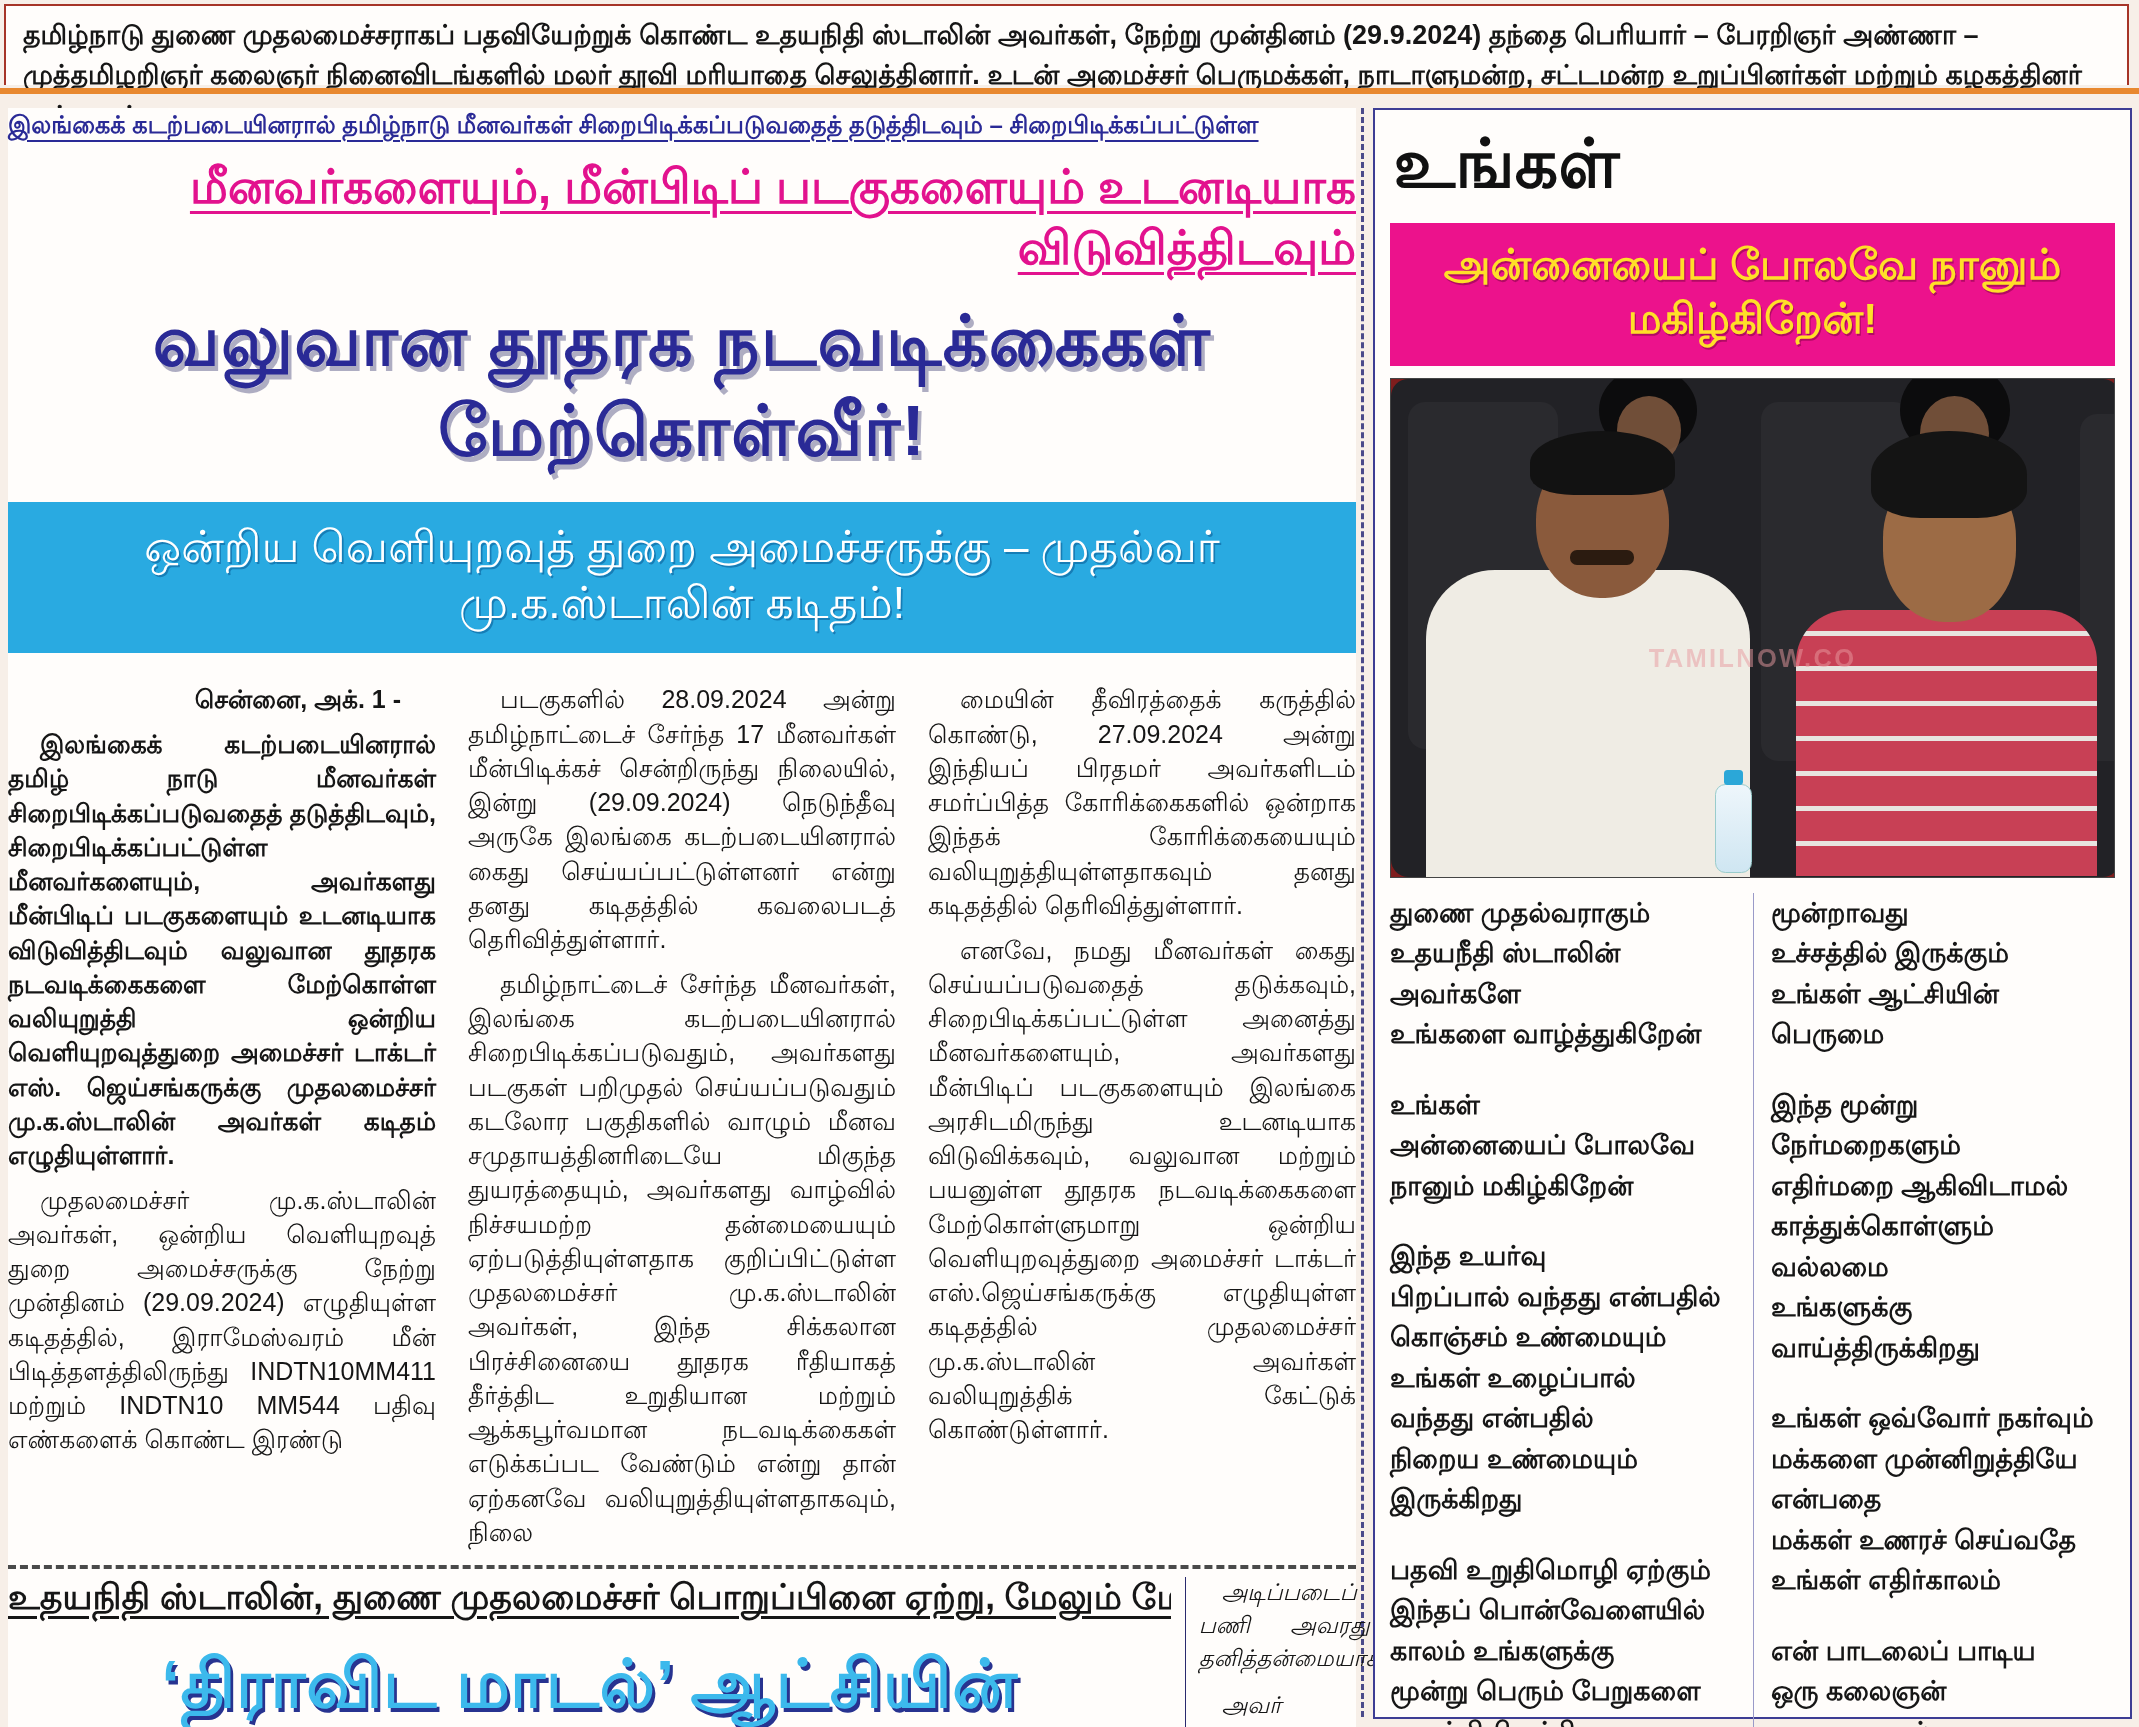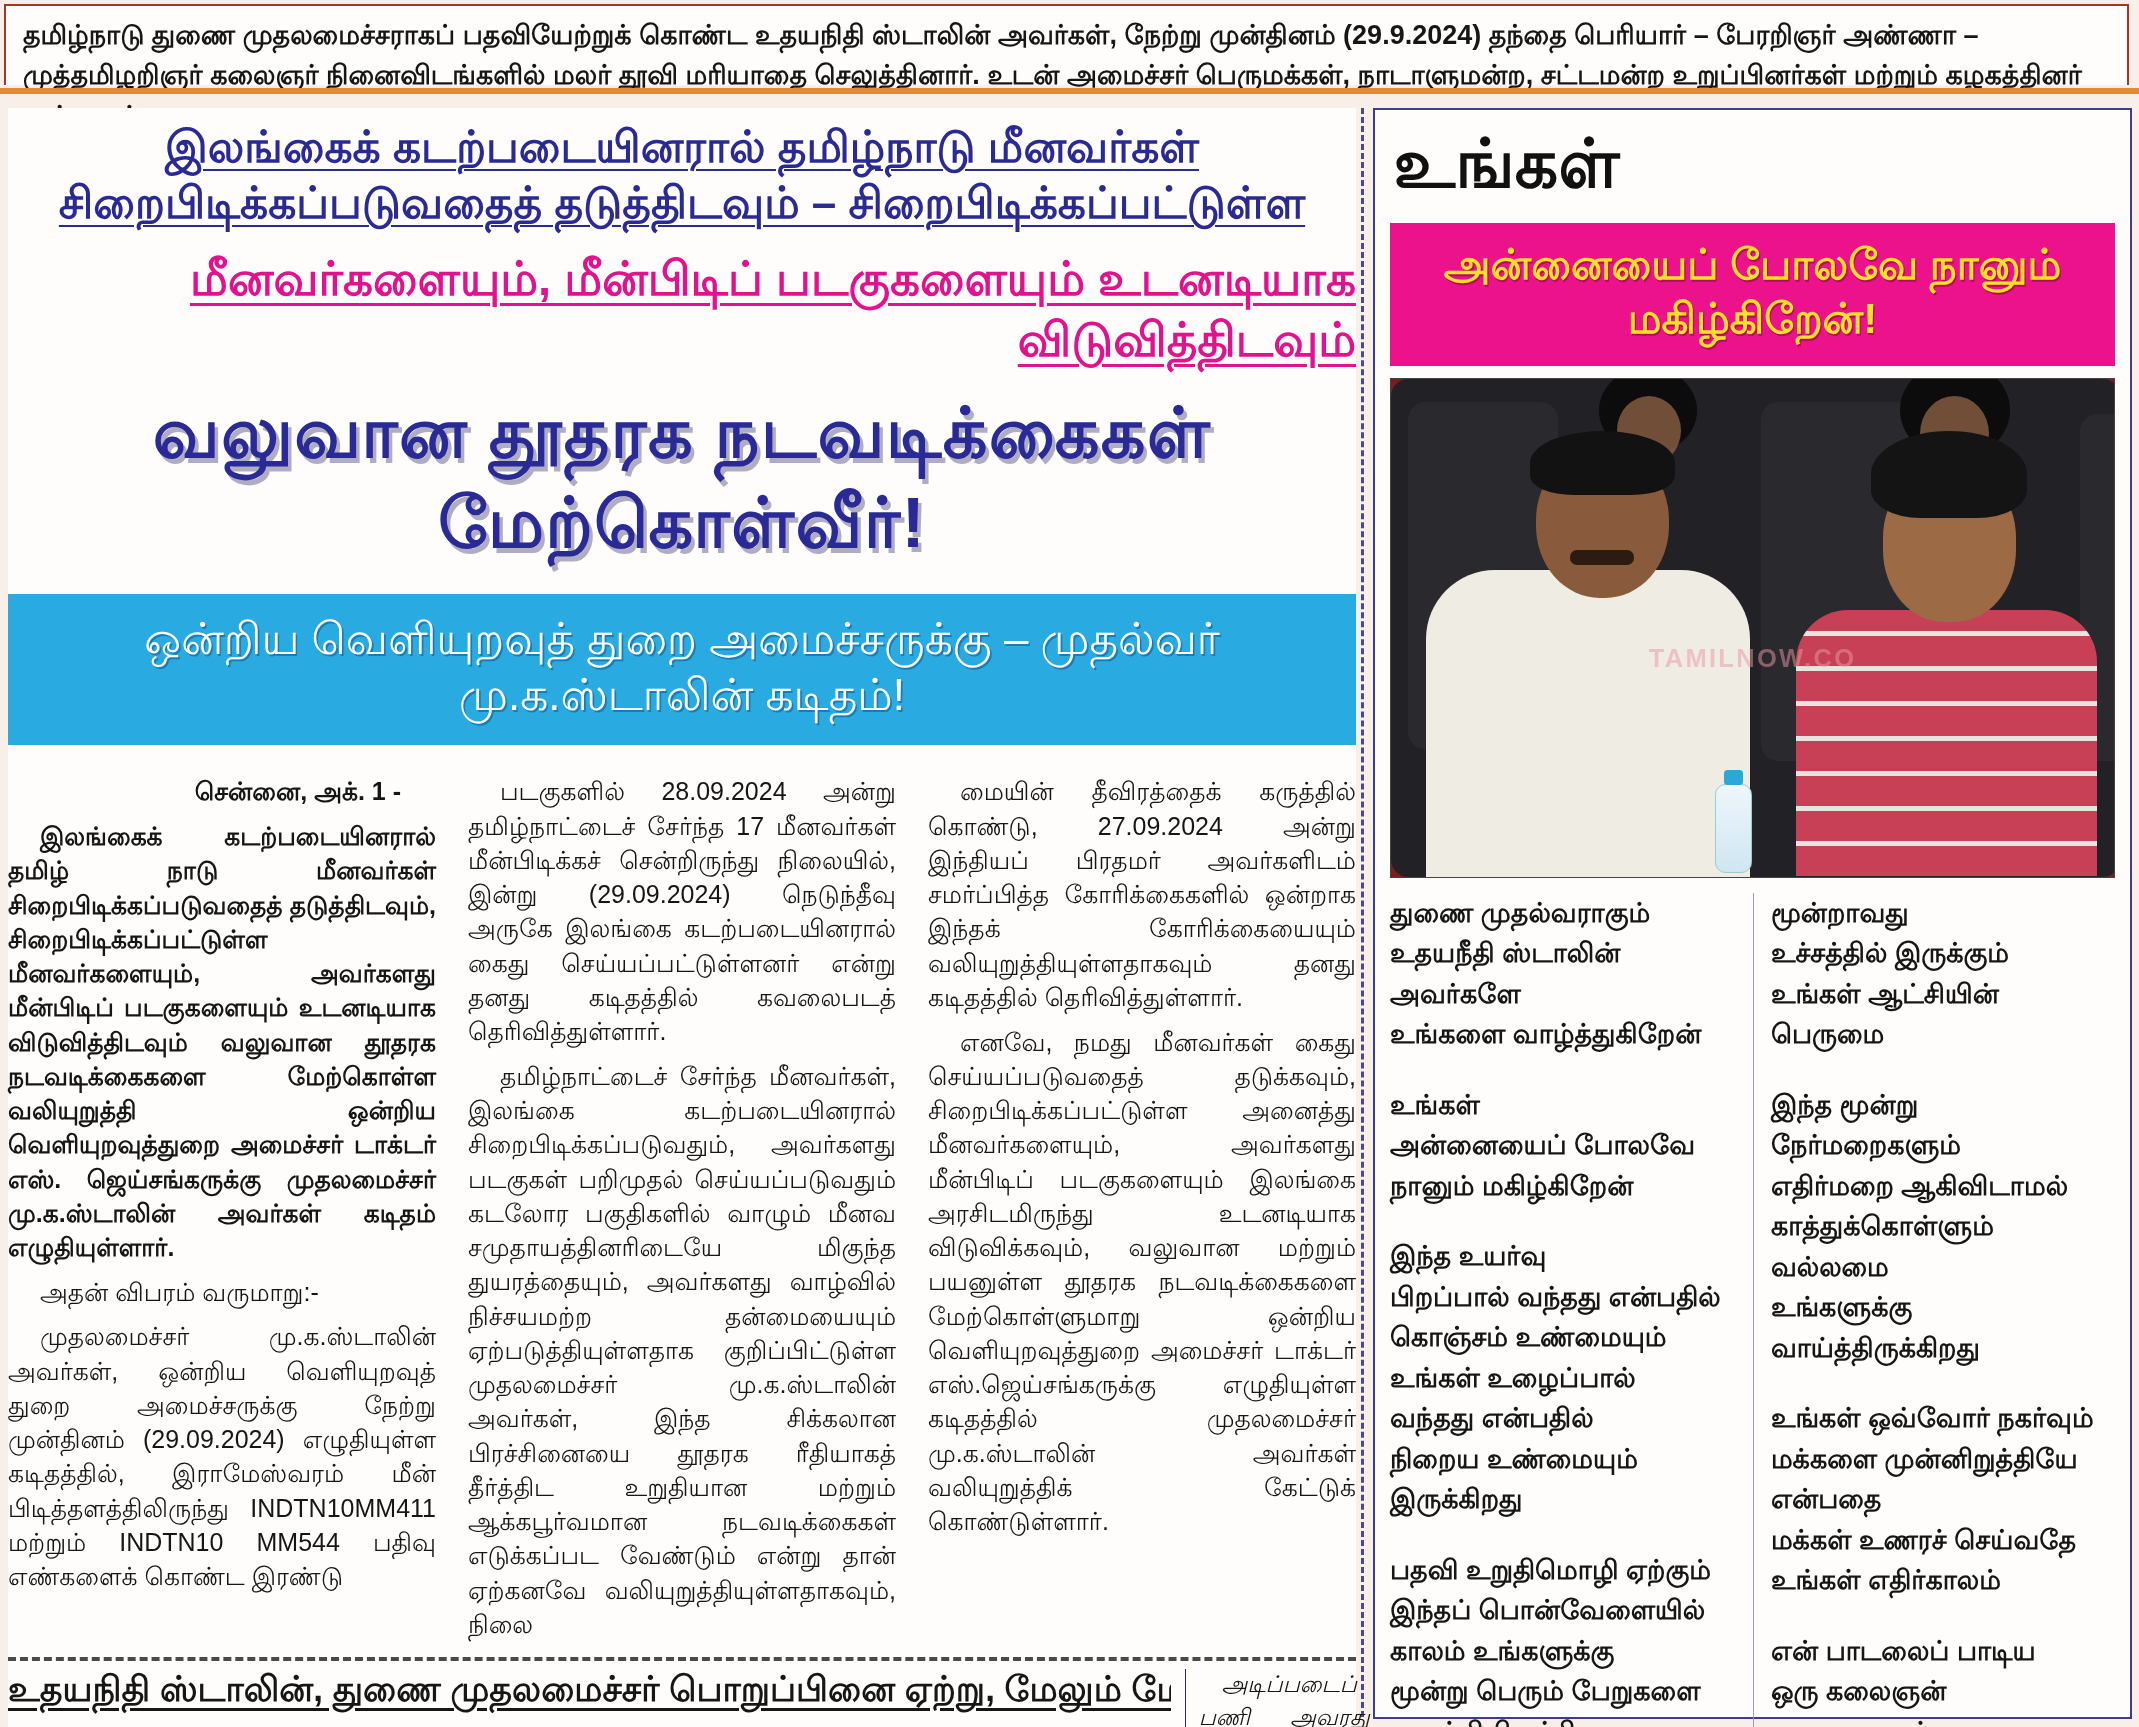--- a/index.html
+++ b/index.html
@@ -11,22 +11,22 @@
   body{background:#e9e2da;}
   .page{position:relative;width:2140px;height:1728px;background:#f7efe8;
         font-family:"Liberation Sans",sans-serif;color:var(--ink);overflow:hidden;}
   
   .top-strip{position:absolute;left:3.5px;top:3.5px;width:2125px;height:81px;background:#fffdfb;
              border:2.3px solid var(--red-border);border-bottom:none;padding:9.3px 17.4px;box-sizing:border-box;
              font-size:27px;font-weight:bold;line-height:1.5;}
   .orange-rule{position:absolute;left:0;top:88px;width:2140px;height:5.8px;background:var(--orange);}
   
   .main-left{position:absolute;left:8px;top:108px;width:1348px;background:#fffdfb;}
-  .hl1{font-size:44px;font-weight:800;color:var(--navy);text-align:center;
-       text-decoration:underline;text-decoration-thickness:2.3px;text-underline-offset:7px;padding-top:14px;}
+  .hl1{font-size:24px;font-weight:800;color:var(--navy);text-align:left;
+       text-decoration:underline;text-decoration-thickness:2.3px;text-underline-offset:7px;padding-top:3px;}
   .hl2{font-size:47px;font-weight:800;color:var(--magenta);text-align:right;margin-top:17.4px;
        text-decoration:underline;text-decoration-thickness:2.9px;text-underline-offset:8px;}
   .hl-big{font-size:70px;font-weight:900;color:var(--navy);text-align:center;margin-top:19.7px;
           letter-spacing:1.2px;text-shadow:3.5px 4.6px 0 rgba(22,22,90,.35);}
   .cyan-banner{margin-top:21px;background:var(--cyan);color:#fff;font-size:44px;font-weight:400;
                text-align:center;padding:19.7px 9.3px;text-shadow:1.7px 2.3px 0 rgba(0,70,130,.45);}
   .body-cols{display:flex;gap:32px;margin-top:29px;}
   .bcol{width:439px;font-size:25px;line-height:1.37;text-align:justify;}
   .bcol p{margin:0 0 10.4px 0;text-indent:32px;}
   .dateline{text-align:right;padding-right:35px;font-weight:600;text-indent:0 !important;}
@@ -91,21 +91,21 @@
   <div class="main-left">
     <div class="hl1">இலங்கைக் கடற்படையினரால் தமிழ்நாடு மீனவர்கள் சிறைபிடிக்கப்படுவதைத் தடுத்திடவும் – சிறைபிடிக்கப்பட்டுள்ள</div>
     <div class="hl2">மீனவர்களையும், மீன்பிடிப் படகுகளையும் உடனடியாக விடுவித்திடவும்</div>
     <div class="hl-big">வலுவான தூதரக நடவடிக்கைகள் மேற்கொள்வீர்!</div>
     <div class="cyan-banner">ஒன்றிய வெளியுறவுத் துறை அமைச்சருக்கு – முதல்வர் மு.க.ஸ்டாலின் கடிதம்!</div>
 
     <div class="body-cols">
       <div class="bcol">
         <p class="dateline">சென்னை, அக். 1 -</p>
         <p class="lead">இலங்கைக் கடற்படையினரால் தமிழ் நாடு மீனவர்கள் சிறைபிடிக்கப்படுவதைத் தடுத்திடவும், சிறைபிடிக்கப்பட்டுள்ள மீனவர்களையும், அவர்களது மீன்பிடிப் படகுகளையும் உடனடியாக விடுவித்திடவும் வலுவான தூதரக நடவடிக்கைகளை மேற்கொள்ள வலியுறுத்தி ஒன்றிய வெளியுறவுத்துறை அமைச்சர் டாக்டர் எஸ். ஜெய்சங்கருக்கு முதலமைச்சர் மு.க.ஸ்டாலின் அவர்கள் கடிதம் எழுதியுள்ளார்.</p>
-        <span><p class="para">அதன் விபரம் வருமாறு:-</p><p class="para">முதலமைச்சர் மு.க.ஸ்டாலின் அவர்கள், ஒன்றிய வெளியுறவுத் துறை அமைச்சருக்கு நேற்று முன்தினம் (29.09.2024) எழுதியுள்ள கடிதத்தில், இராமேஸ்வரம் மீன் பிடித்தளத்திலிருந்து INDTN10MM411 மற்றும் INDTN10 MM544 பதிவு எண்களைக் கொண்ட இரண்டு</p></span>
+        <span><p class="para">முதலமைச்சர் மு.க.ஸ்டாலின் அவர்கள், ஒன்றிய வெளியுறவுத் துறை அமைச்சருக்கு நேற்று முன்தினம் (29.09.2024) எழுதியுள்ள கடிதத்தில், இராமேஸ்வரம் மீன் பிடித்தளத்திலிருந்து INDTN10MM411 மற்றும் INDTN10 MM544 பதிவு எண்களைக் கொண்ட இரண்டு</p></span>
       </div>
       <div class="bcol">
         <span><p class="para">படகுகளில் 28.09.2024 அன்று தமிழ்நாட்டைச் சேர்ந்த 17 மீனவர்கள் மீன்பிடிக்கச் சென்றிருந்து நிலையில், இன்று (29.09.2024) நெடுந்தீவு அருகே இலங்கை கடற்படையினரால் கைது செய்யப்பட்டுள்ளனர் என்று தனது கடிதத்தில் கவலைபடத் தெரிவித்துள்ளார்.</p><p class="para">தமிழ்நாட்டைச் சேர்ந்த மீனவர்கள், இலங்கை கடற்படையினரால் சிறைபிடிக்கப்படுவதும், அவர்களது படகுகள் பறிமுதல் செய்யப்படுவதும் கடலோர பகுதிகளில் வாழும் மீனவ சமுதாயத்தினரிடையே மிகுந்த துயரத்தையும், அவர்களது வாழ்வில் நிச்சயமற்ற தன்மையையும் ஏற்படுத்தியுள்ளதாக குறிப்பிட்டுள்ள முதலமைச்சர் மு.க.ஸ்டாலின் அவர்கள், இந்த சிக்கலான பிரச்சினையை தூதரக ரீதியாகத் தீர்த்திட உறுதியான மற்றும் ஆக்கபூர்வமான நடவடிக்கைகள் எடுக்கப்பட வேண்டும் என்று தான் ஏற்கனவே வலியுறுத்தியுள்ளதாகவும், நிலை</p></span>
       </div>
       <div class="bcol">
         <span><p class="para">மையின் தீவிரத்தைக் கருத்தில் கொண்டு, 27.09.2024 அன்று இந்தியப் பிரதமர் அவர்களிடம் சமர்ப்பித்த கோரிக்கைகளில் ஒன்றாக இந்தக் கோரிக்கையையும் வலியுறுத்தியுள்ளதாகவும் தனது கடிதத்தில் தெரிவித்துள்ளார்.</p><p class="para">எனவே, நமது மீனவர்கள் கைது செய்யப்படுவதைத் தடுக்கவும், சிறைபிடிக்கப்பட்டுள்ள அனைத்து மீனவர்களையும், அவர்களது மீன்பிடிப் படகுகளையும் இலங்கை அரசிடமிருந்து உடனடியாக விடுவிக்கவும், வலுவான மற்றும் பயனுள்ள தூதரக நடவடிக்கைகளை மேற்கொள்ளுமாறு ஒன்றிய வெளியுறவுத்துறை அமைச்சர் டாக்டர் எஸ்.ஜெய்சங்கருக்கு எழுதியுள்ள கடிதத்தில் முதலமைச்சர் மு.க.ஸ்டாலின் அவர்கள் வலியுறுத்திக் கேட்டுக் கொண்டுள்ளார்.</p></span>
       </div>
     </div>
 
     <div class="dashed-h"></div>

